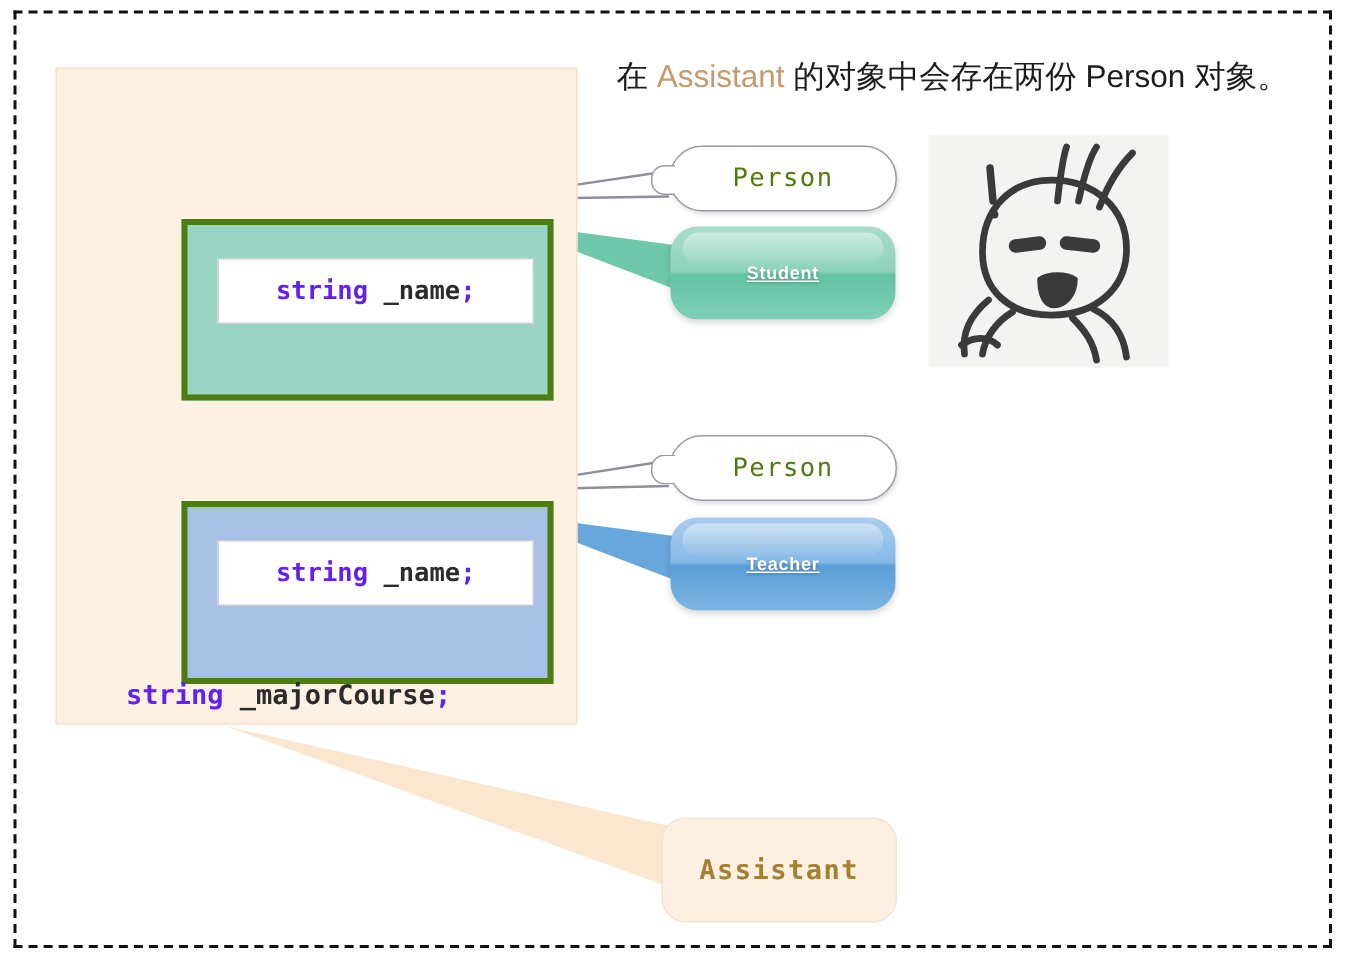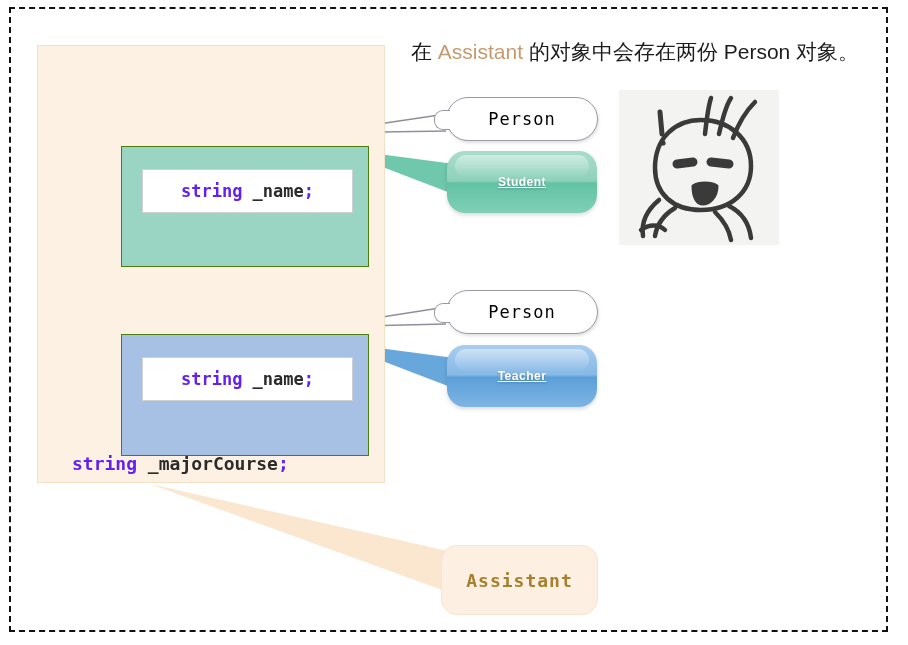--- a/index.html
+++ b/index.html
@@ -55,21 +55,21 @@
     height: 438px;
     background: #fdf1e3;
     border: 1px solid #f3e0c6;
     box-sizing: border-box;
   }
 
   
   .sub-object {
     position: absolute;
     box-sizing: border-box;
-    border: 1px solid #4d7c0f;
+    border: 4px solid #4d7c0f;
   }
   #student-object {
     left: 83px;
     top: 100px;
     width: 248px;
     height: 121px;
     background: #9ad4c3;
   }
   #teacher-object {
     left: 83px;
@@ -110,21 +110,21 @@
     position: absolute;
     left: 0;
     width: 100%;
     text-align: center;
   }
   #student-num { top: 84px; }
   #teacher-id  { top: 85px; }
 
   #major-course {
     position: absolute;
-    left: 34px;
+    left: 46px;
     top: 407px;
     font-size: 18px;
   }
 
   
   #connectors {
     position: absolute;
     left: 0; top: 0;
     width: 908px; height: 645px;
     pointer-events: none;
@@ -140,21 +140,21 @@
     border-radius: 22px;
   }
   .pill-person {
     width: 152px;
     height: 44px;
     background: #ffffff;
     border: 1.5px solid #9a9aa6;
     box-shadow: 1px 2px 3px rgba(0,0,0,0.12);
     font-family: "DejaVu Sans Mono", "Liberation Mono", monospace;
     font-size: 17px;
-    color: #000000;
+    color: #4d7c0f;
     letter-spacing: 1px;
   }
   #person-1 { left: 446px; top: 97px; }
   #person-2 { left: 446px; top: 290px; }
 
   
   .person-tail {
     position: absolute;
     left: -13px;
     top: 50%;

